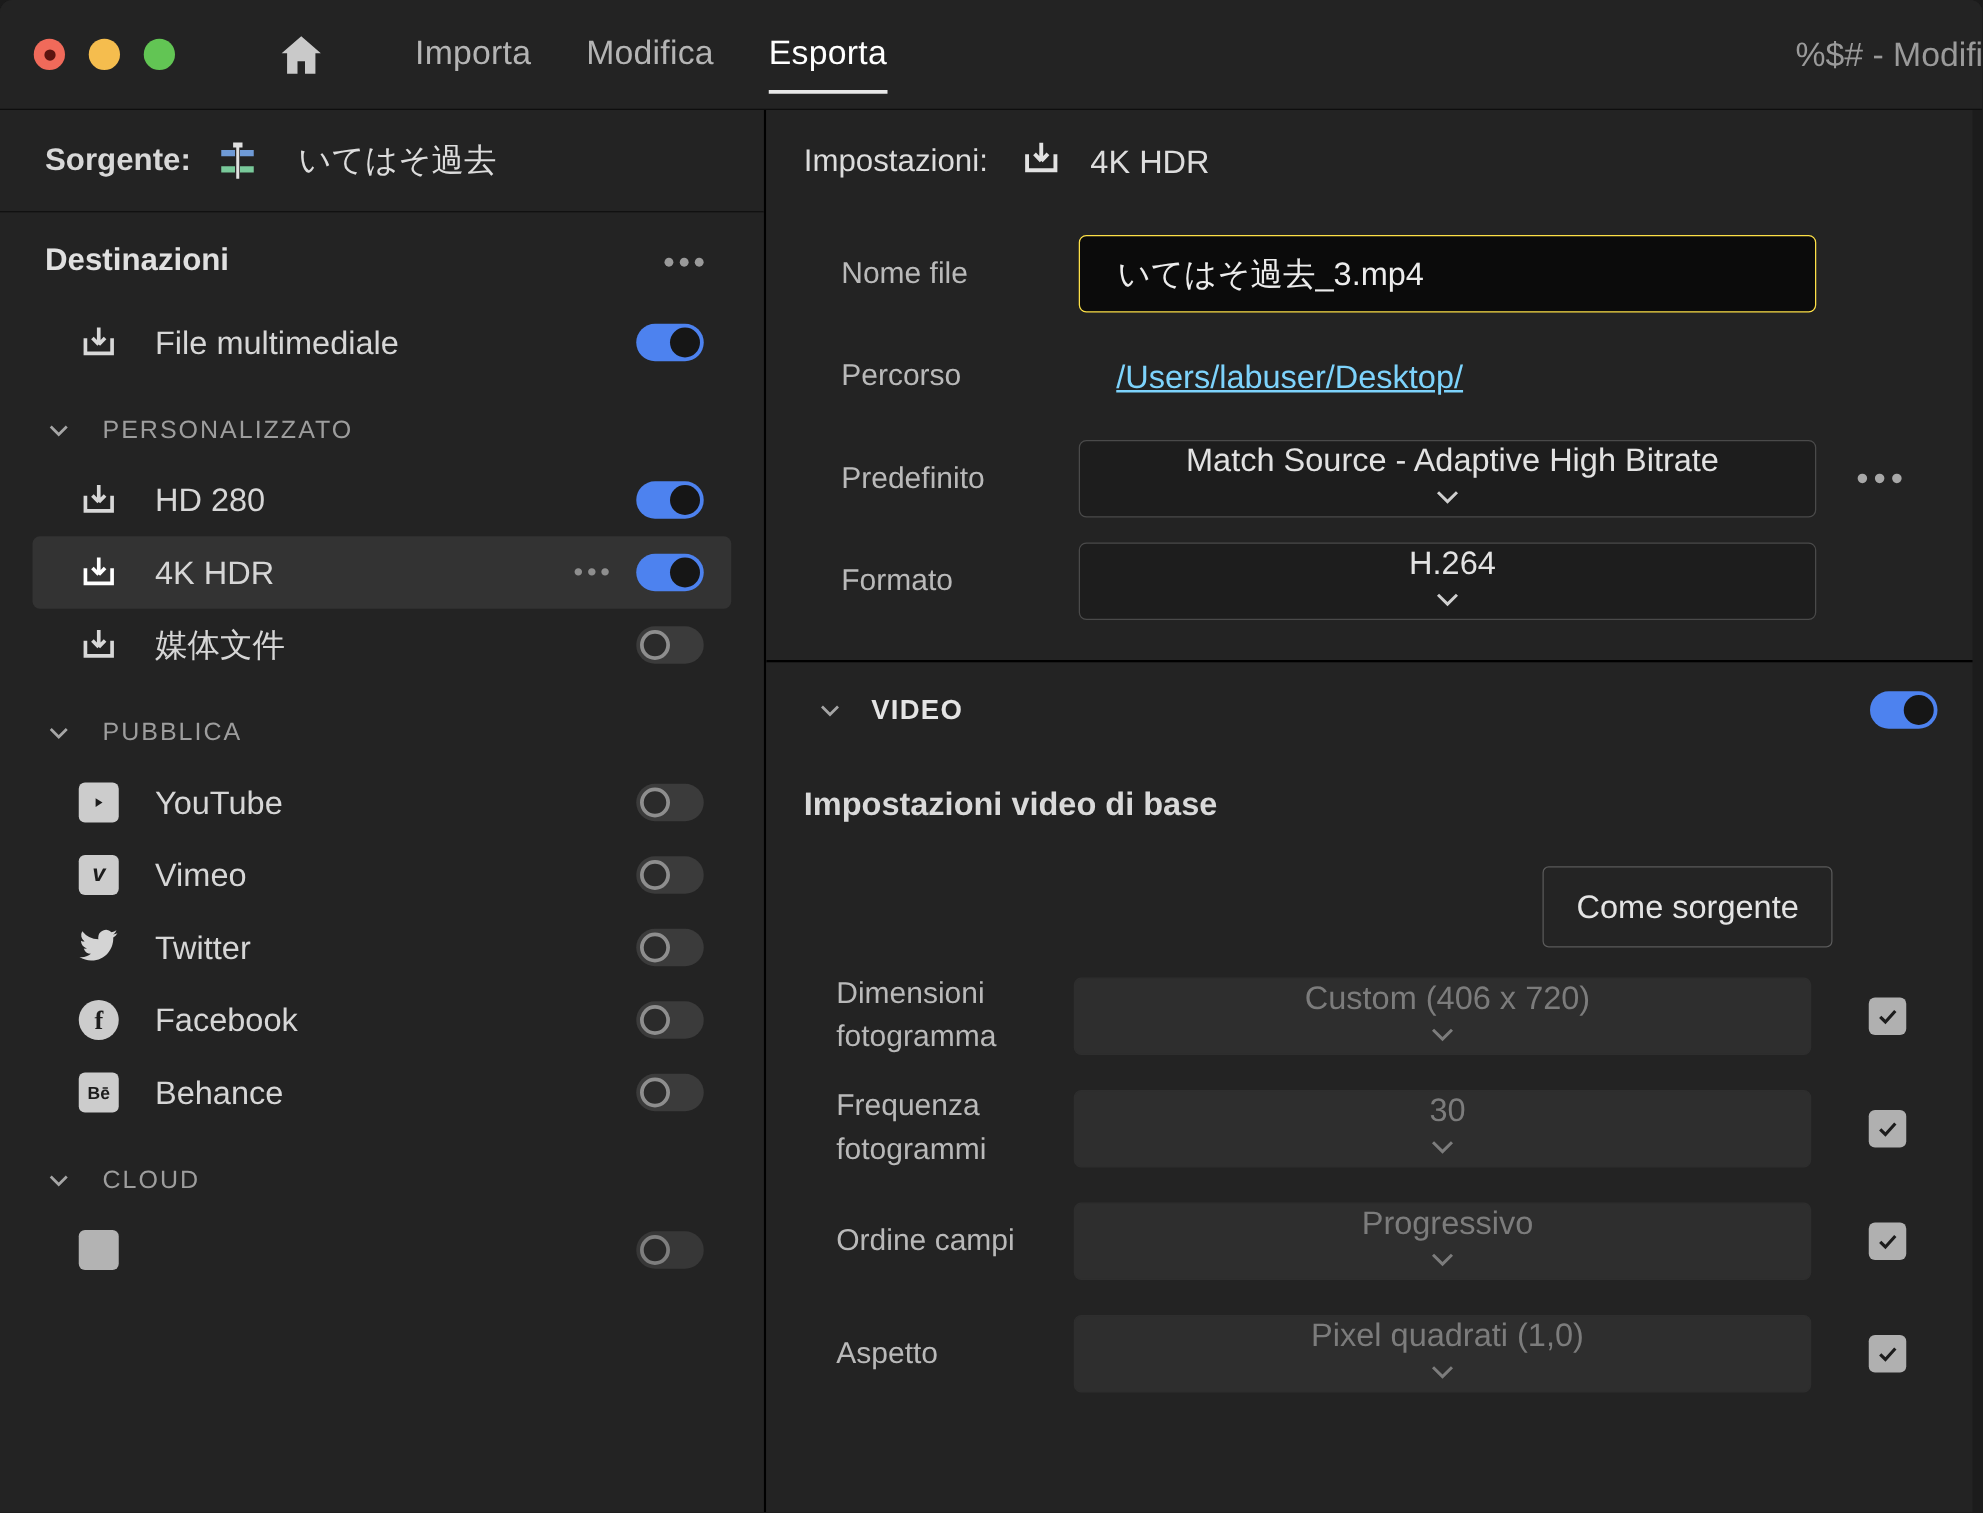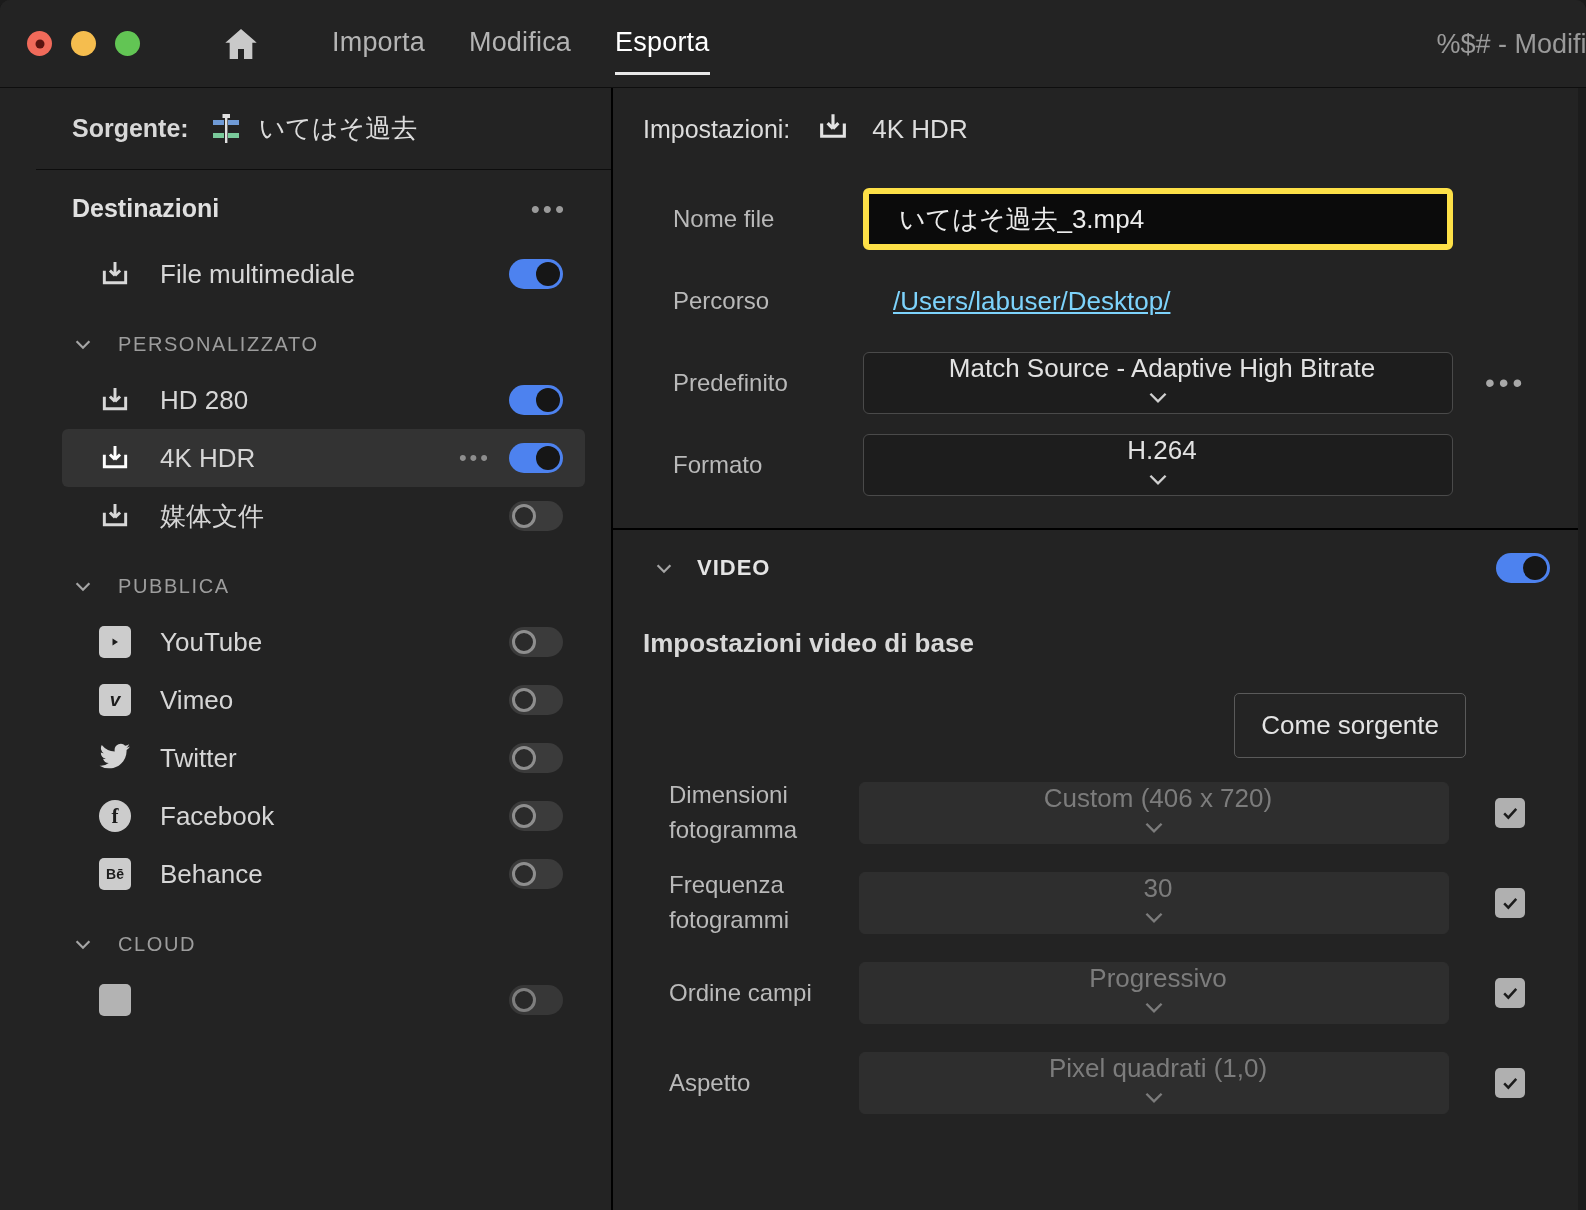--- a/index.html
+++ b/index.html
@@ -72,32 +72,31 @@
   
   .body-split { display: flex; height: 1122px; }
 
   
   .left-panel {
     width: 613px;
     background: #232323;
     border-right: 2px solid #000;
     display: flex; flex-direction: column;
     flex: 0 0 613px;
-    padding-left: 36px;
   }
   .source-bar {
     height: 82px;
     display: flex; align-items: center;
     padding-left: 36px;
     border-bottom: 1px solid #0d0d0d;
     background: #232323;
   }
   .source-label { font-size: 25px; font-weight: bold; color: #d8d8d8; }
   .seq-icon { margin-left: 20px; width: 34px; height: 34px; }
-  .source-name { margin-left: 16px; font-size: 26px; color: #dcdcdc; }
+  .source-name { margin-left: 32px; font-size: 26px; color: #dcdcdc; }
 
   .dest-wrap { flex: 1; background: #232323; overflow: hidden; padding-top: 16px; }
   .dest-head {
     display: flex; align-items: center; justify-content: space-between;
     padding: 8px 44px 8px 36px;
   }
   .dest-title { font-size: 25px; font-weight: bold; color: #e0e0e0; }
   .dots { color: #9a9a9a; font-size: 26px; letter-spacing: 3px; line-height: 1; }
 
   .dest-row {
@@ -179,21 +178,21 @@
     font-size: 24px; color: #b9b9b9; line-height: 1.45;
   }
   .ctl {
     width: 590px; height: 62px; flex: 0 0 590px;
     border-radius: 6px;
     display: flex; align-items: center;
     padding: 0 20px;
     position: relative;
   }
   .ctl.input {
-    background: #0b0b0b; border: 6px solid #fde047;
+    background: #0b0b0b; border: 1px solid #fde047;
   }
   .ctl.input .val { font-size: 26px; color: #ececec; padding-left: 10px; }
   .ctl.select {
     background: #1d1d1d; border: 1px solid #4a4a4a; flex-direction: column;
   }
   .ctl.select .val { font-size: 26px; color: #e2e2e2; flex: 1; padding-left: 8px; }
   .ctl.select.disabled { background: #2e2e2e; border: 1px solid #2e2e2e; }
   .ctl.select.disabled .val { color: #7c7c7c; }
   .link {
     font-size: 26px; color: #7dd3fc; text-decoration: underline;

